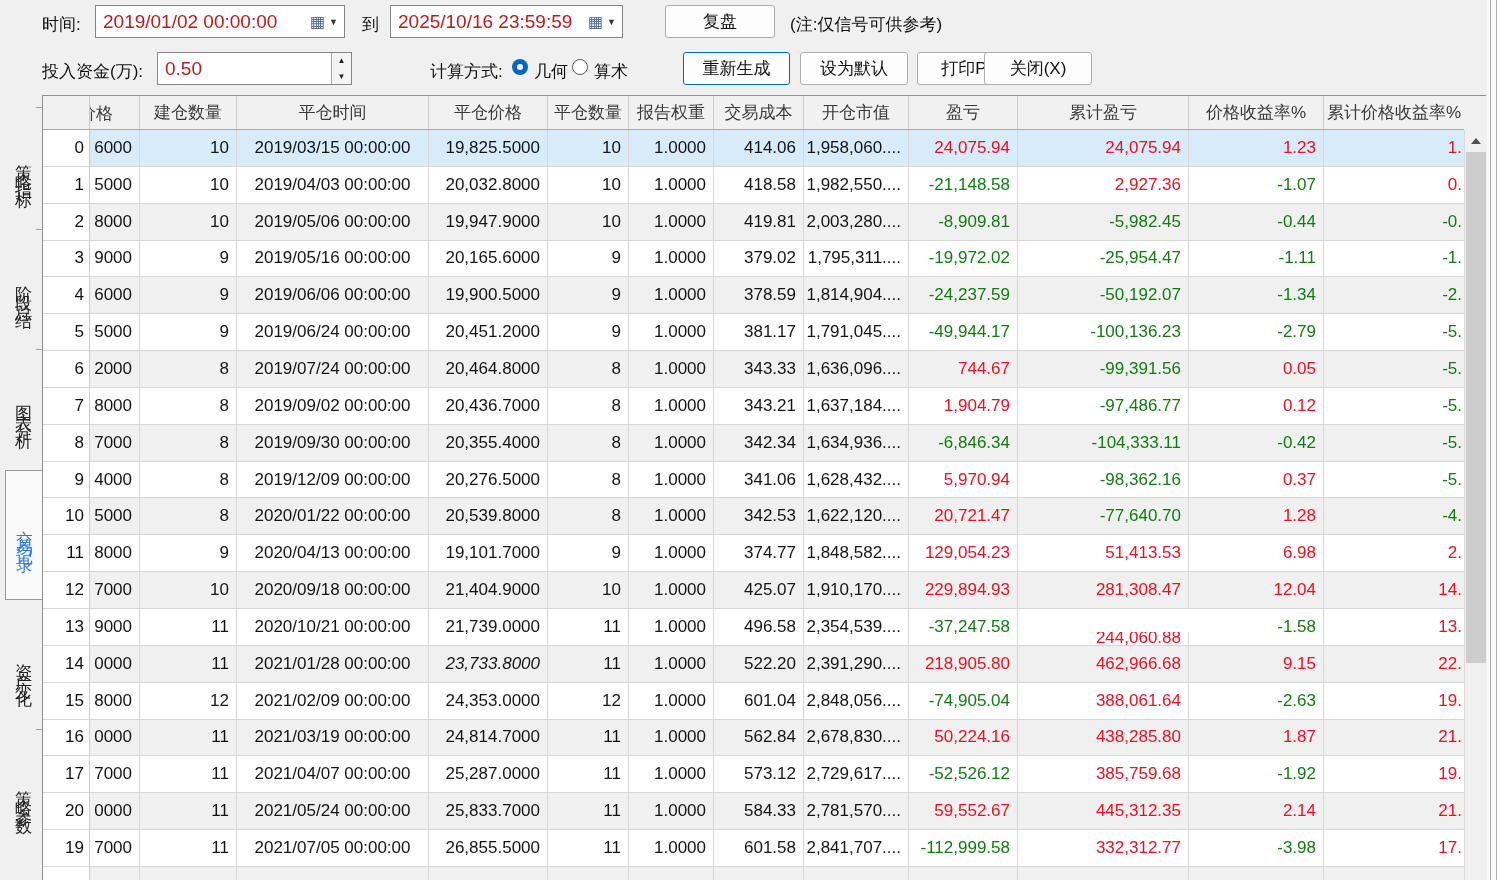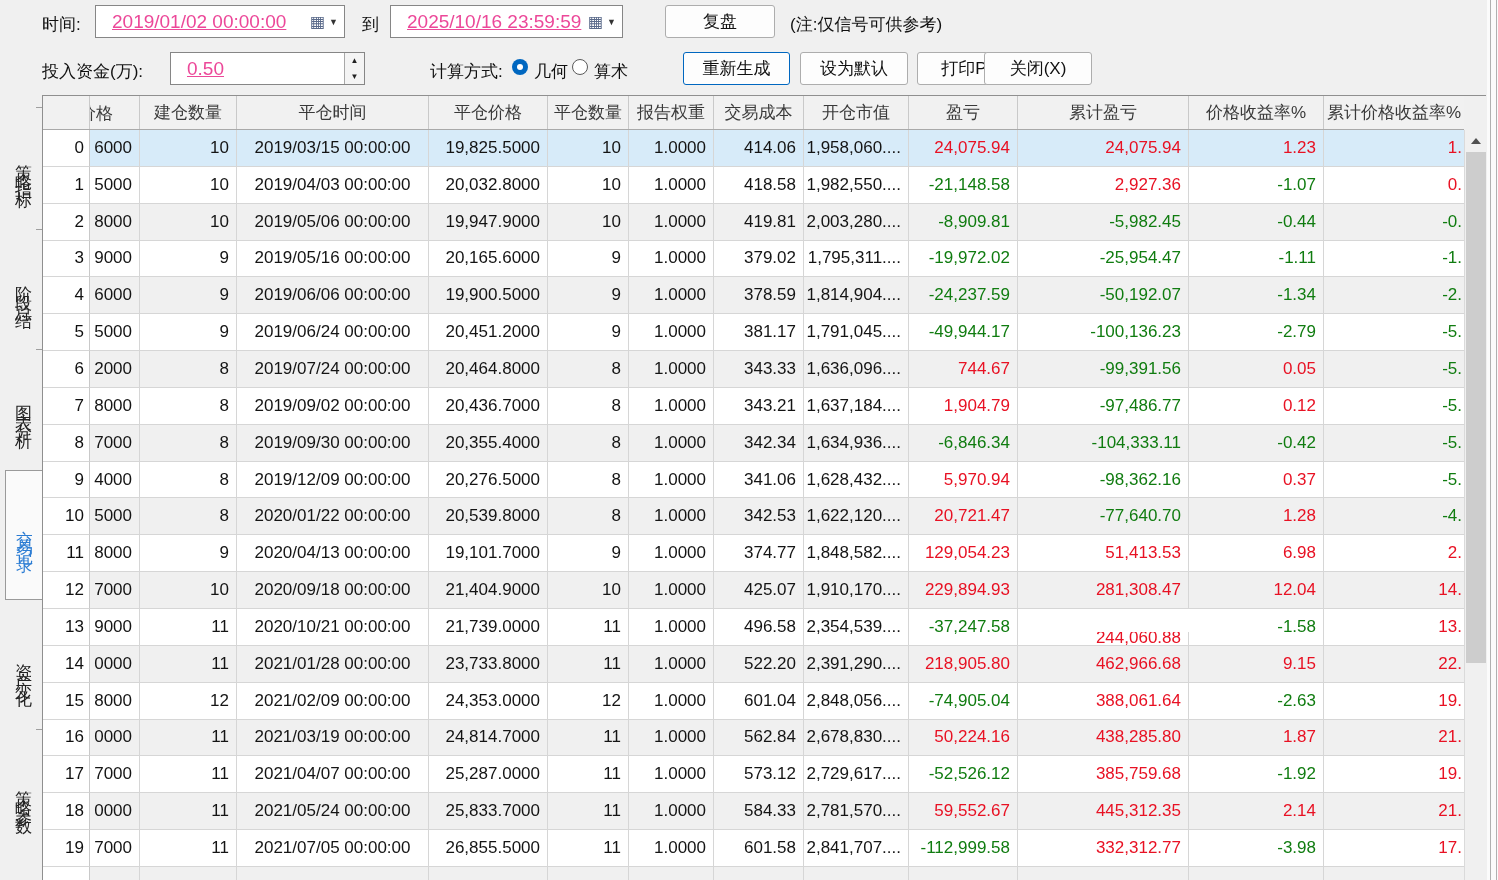--- a/index.html
+++ b/index.html
@@ -3,21 +3,21 @@
 <meta charset="utf-8">
 <style>
   * { box-sizing: border-box; margin:0; padding:0; }
   html,body { width:1498px; height:880px; overflow:hidden; }
   body { position:relative; background:#f0f0f0; font-family:"Liberation Sans","DejaVu Sans",sans-serif; color:#111; }
   .abs { position:absolute; }
   .lbl { position:absolute; font-size:17px; white-space:nowrap; color:#101010; }
 
   
   .inputbox { position:absolute; height:33px; background:#fff; border:1px solid #868686; display:flex; align-items:center; }
-  .inputbox .val { font-size:19px; color:#ec4899; padding-left:16px; flex:1; white-space:nowrap;text-decoration:underline; }
+  .inputbox .val { font-size:19px; color:#b91c1c; padding-left:7px; flex:1; white-space:nowrap; }
   .cal-icon { font-size:16px; color:#5a6a8a; margin-right:4px; }
   .dd-icon { font-size:9px; color:#333; margin-right:6px; }
   .spin-col { width:20px; height:100%; border-left:1px solid #a8a8a8; display:flex; flex-direction:column; }
   .spin-col div { flex:1; display:flex; align-items:center; justify-content:center; font-size:8px; color:#222; background:#f4f4f4; cursor:pointer; }
   .btn { position:absolute; height:33px; background:#fdfdfd; border:1px solid #adadad; border-radius:3px; font-size:17px; color:#101010; display:flex; align-items:center; justify-content:center; cursor:pointer; white-space:nowrap; }
   .btn.primary { border:1.5px solid var(--accent); }
   .radio { position:absolute; width:16px; height:16px; border-radius:50%; cursor:pointer; }
   .radio.on { background:var(--accent); }
   .radio.on::after { content:""; position:absolute; left:5px; top:5px; width:6px; height:6px; border-radius:50%; background:#fff; }
   .radio.off { background:#fff; border:1px solid #5a5a5a; }
@@ -72,21 +72,21 @@
   <div class="inputbox" style="left:390px;top:5px;width:233px;">
     <span class="val">2025/10/16 23:59:59</span>
     <span class="cal-icon">▦</span>
     <span class="dd-icon">▼</span>
   </div>
 
   <button class="btn" style="left:665px;top:5px;width:110px;">复盘</button>
   <span class="lbl" style="left:790px;top:13px;">(注:仅信号可供参考)</span>
 
   <span class="lbl" style="left:8px;top:60px;">最大投入资金(万):</span>
-  <div class="inputbox" style="left:170px;top:52px;width:195px;">
+  <div class="inputbox" style="left:157px;top:52px;width:195px;">
     <span class="val">0.50</span>
     <span class="spin-col">
       <div>▲</div>
       <div>▼</div>
     </span>
   </div>
 
   <span class="lbl" style="left:430px;top:60px;">计算方式:</span>
   <span class="radio on" style="left:512px;top:59px;"></span>
   <span class="lbl" style="left:534px;top:60px;">几何</span>
@@ -361,21 +361,21 @@
         <div class="dcell right l" style="width: 109px;">-37,247.58</div>
         <div class="dcell right p" style="width: 171px; margin-top: 23px;">244,060.88</div>
         <div class="dcell right l" style="width: 135px;">-1.58</div>
         <div class="dcell right last p" style="width: 141px;">13.</div>
       </div>
       <div class="trow even">
         <div class="ixcell">14</div>
         <div class="dcell right" style="width: 50px;">0000</div>
         <div class="dcell right" style="width: 97px;">11</div>
         <div class="dcell center" style="width: 192px;">2021/01/28 00:00:00</div>
-        <div class="dcell right" style="width: 119px;">23,733.8000</div>
+        <div class="dcell right" style="width: 119px; font-style: italic;">23,733.8000</div>
         <div class="dcell right" style="width: 81px;">11</div>
         <div class="dcell right" style="width: 85px;">1.0000</div>
         <div class="dcell right" style="width: 90px;">522.20</div>
         <div class="dcell right" style="width: 105px;">2,391,290....</div>
         <div class="dcell right p" style="width: 109px;">218,905.80</div>
         <div class="dcell right p" style="width: 171px;">462,966.68</div>
         <div class="dcell right p" style="width: 135px;">9.15</div>
         <div class="dcell right last p" style="width: 141px;">22.</div>
       </div>
       <div class="trow">
@@ -417,21 +417,21 @@
         <div class="dcell right" style="width: 81px;">11</div>
         <div class="dcell right" style="width: 85px;">1.0000</div>
         <div class="dcell right" style="width: 90px;">573.12</div>
         <div class="dcell right" style="width: 105px;">2,729,617....</div>
         <div class="dcell right l" style="width: 109px;">-52,526.12</div>
         <div class="dcell right p" style="width: 171px;">385,759.68</div>
         <div class="dcell right l" style="width: 135px;">-1.92</div>
         <div class="dcell right last p" style="width: 141px;">19.</div>
       </div>
       <div class="trow even">
-        <div class="ixcell">18</div>
+        <div class="ixcell">20</div>
         <div class="dcell right" style="width: 50px;">0000</div>
         <div class="dcell right" style="width: 97px;">11</div>
         <div class="dcell center" style="width: 192px;">2021/05/24 00:00:00</div>
         <div class="dcell right" style="width: 119px;">25,833.7000</div>
         <div class="dcell right" style="width: 81px;">11</div>
         <div class="dcell right" style="width: 85px;">1.0000</div>
         <div class="dcell right" style="width: 90px;">584.33</div>
         <div class="dcell right" style="width: 105px;">2,781,570....</div>
         <div class="dcell right p" style="width: 109px;">59,552.67</div>
         <div class="dcell right p" style="width: 171px;">445,312.35</div>

